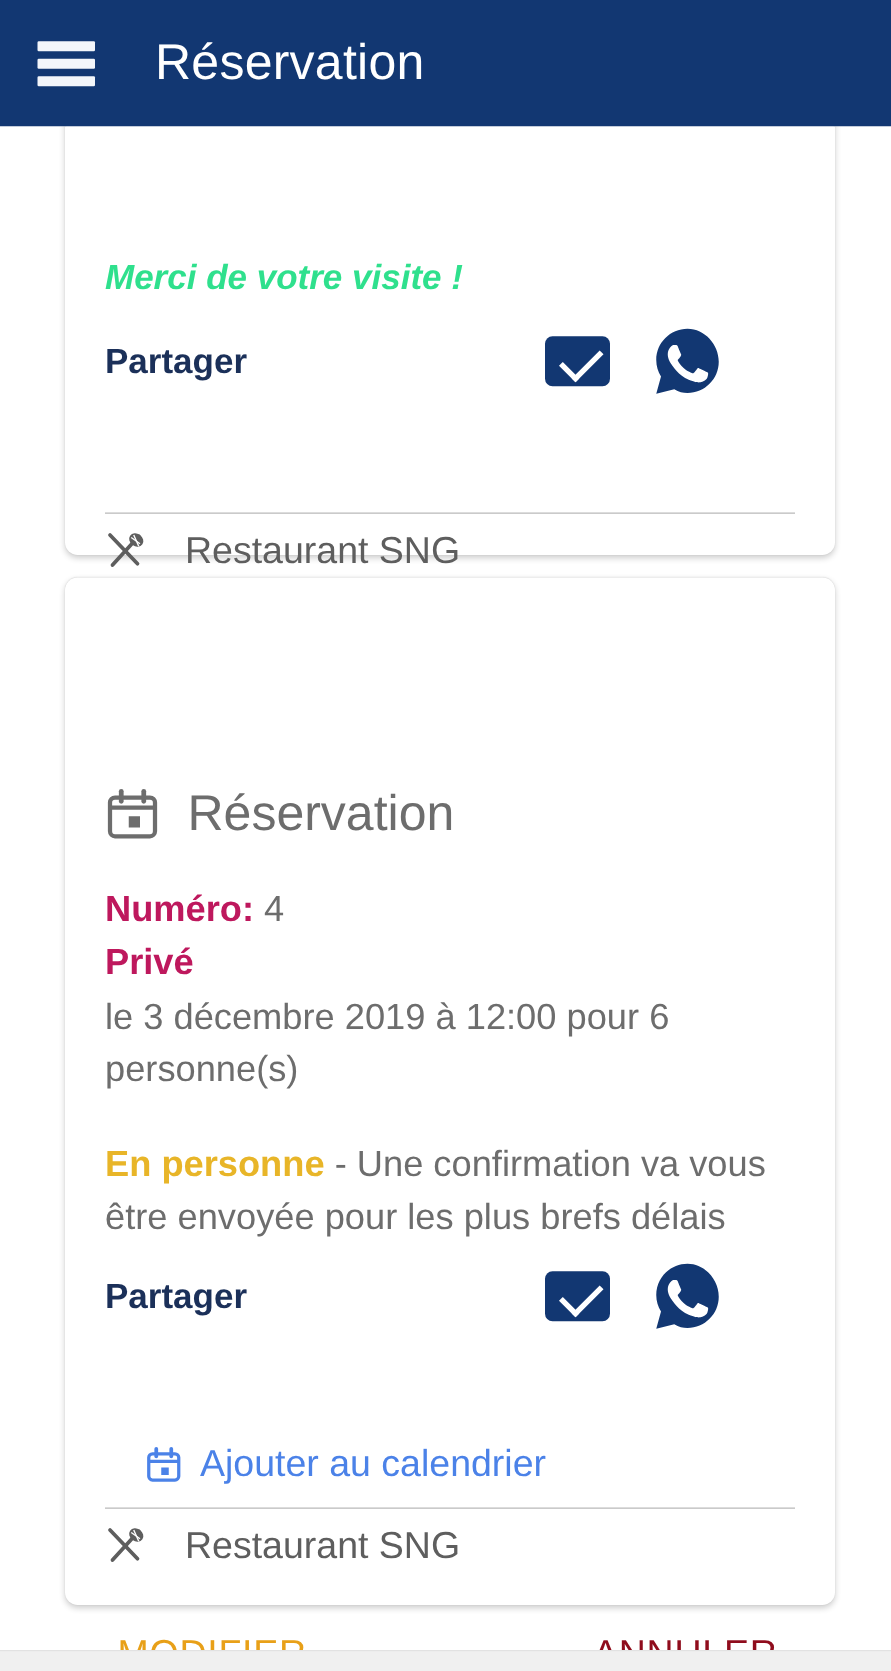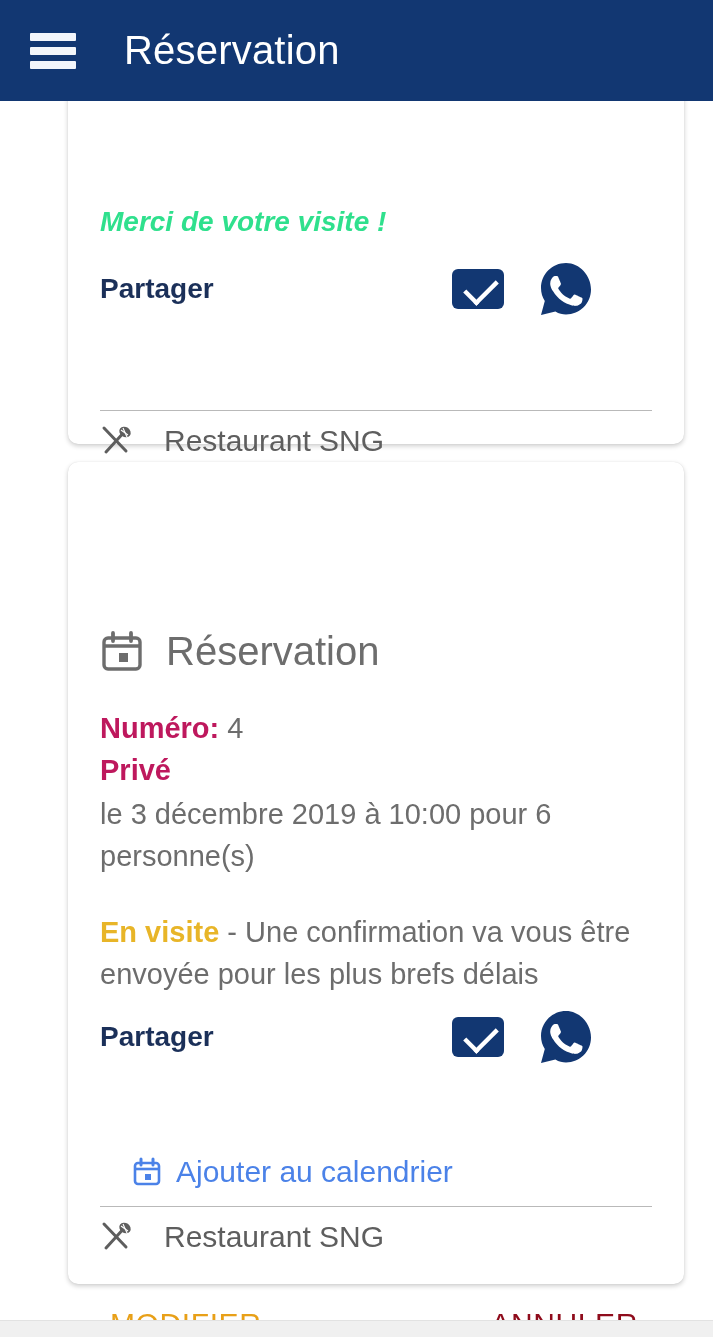--- a/index.html
+++ b/index.html
@@ -62,21 +62,21 @@
     left: 0;
     top: 1320px;
     width: 713px;
     height: 17px;
     background: #f0f0f0;
     border-top: 1px solid #e2e2e2;
   }
 
   .card {
     position: absolute;
-    left: 68px;
+    left: 52px;
     width: 616px;
     background: #ffffff;
     border-radius: 10px;
     box-shadow: 0 2px 5px rgba(0,0,0,0.20), 0 0 1px rgba(0,0,0,0.12);
   }
   
   .card-top {
     top: -60px;
     height: 403px;
   }
@@ -294,24 +294,24 @@
 
     <div class="info" style="top:245px;">
       <b>Numéro:</b>
       <span class="num">4</span>
     </div>
 
     <div class="info" style="top:287px;">
       <b>Privé</b>
     </div>
 
-    <div class="info" style="top:331px;">le 3 décembre 2019 à 10:00 pour 6 personne(s)</div>
+    <div class="info" style="top:331px;">le 3 décembre 2019 à 12:00 pour 6 personne(s)</div>
 
     <div class="info" style="top:449px;">
-      <span class="pending">En visite</span>
+      <span class="pending">En personne</span>
       <span>- Une confirmation va vous être envoyée pour les plus brefs délais</span>
     </div>
 
     <div class="share-row" style="top:559px;">
       <span class="share-label">Partager</span>
       <span class="share-icons">
         <span class="env-icon"></span>
         <span class="wa-icon">
           <svg viewBox="0 0 56 56" width="56" height="56" aria-hidden="true">
             <path d="M28 2 C14.2 2 3 13.2 3 27 c0 4.8 1.4 9.3 3.8 13.1 L3 54 l14.4-3.6 C21 52.6 24.4 53.4 28 53.4 C41.8 53.4 53 42.2 53 28.4 C53 14.6 41.8 2 28 2 Z" fill="#123772"></path>

